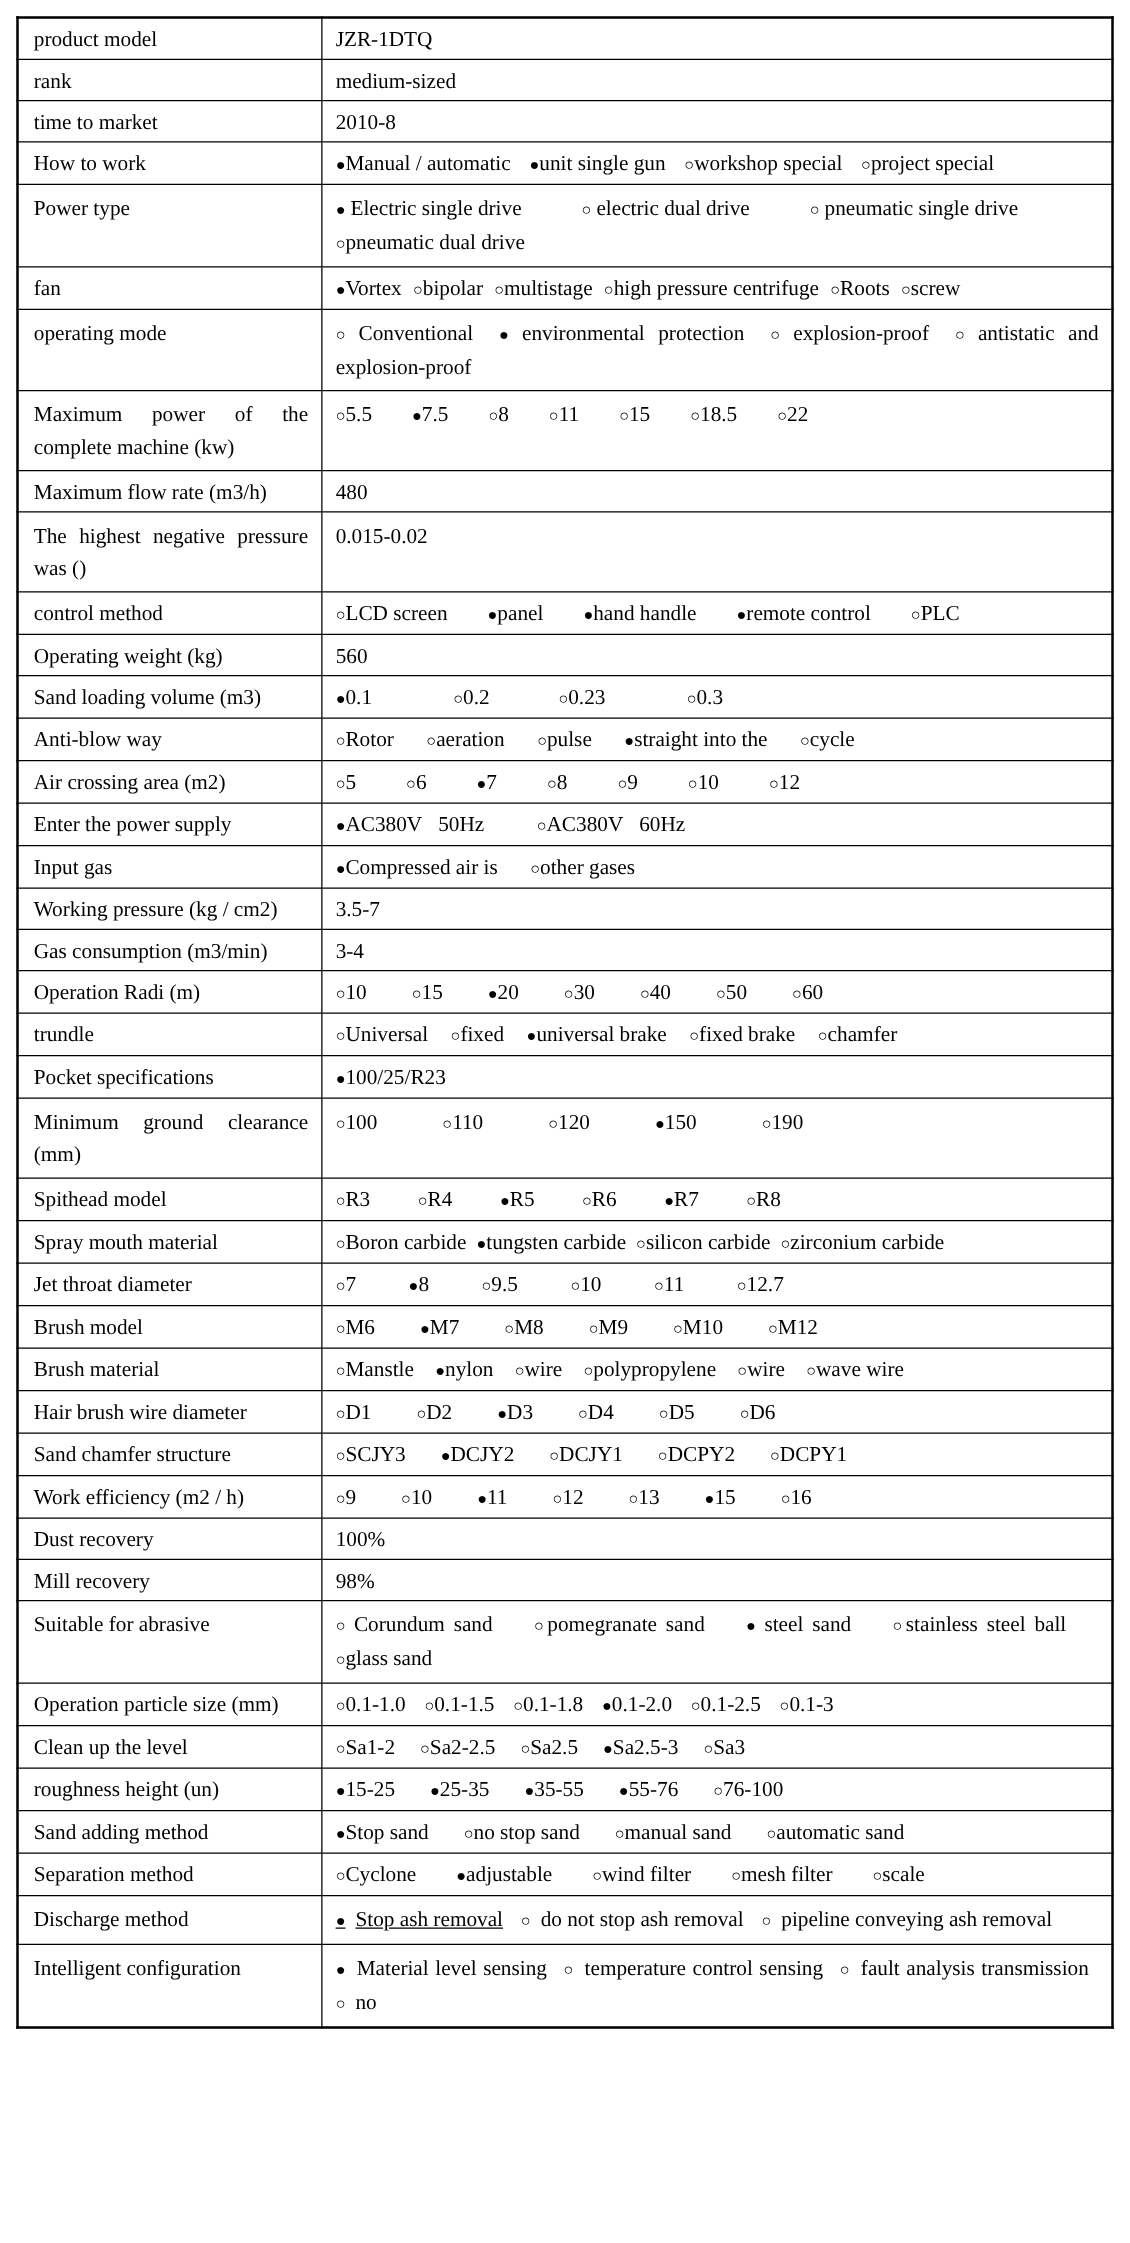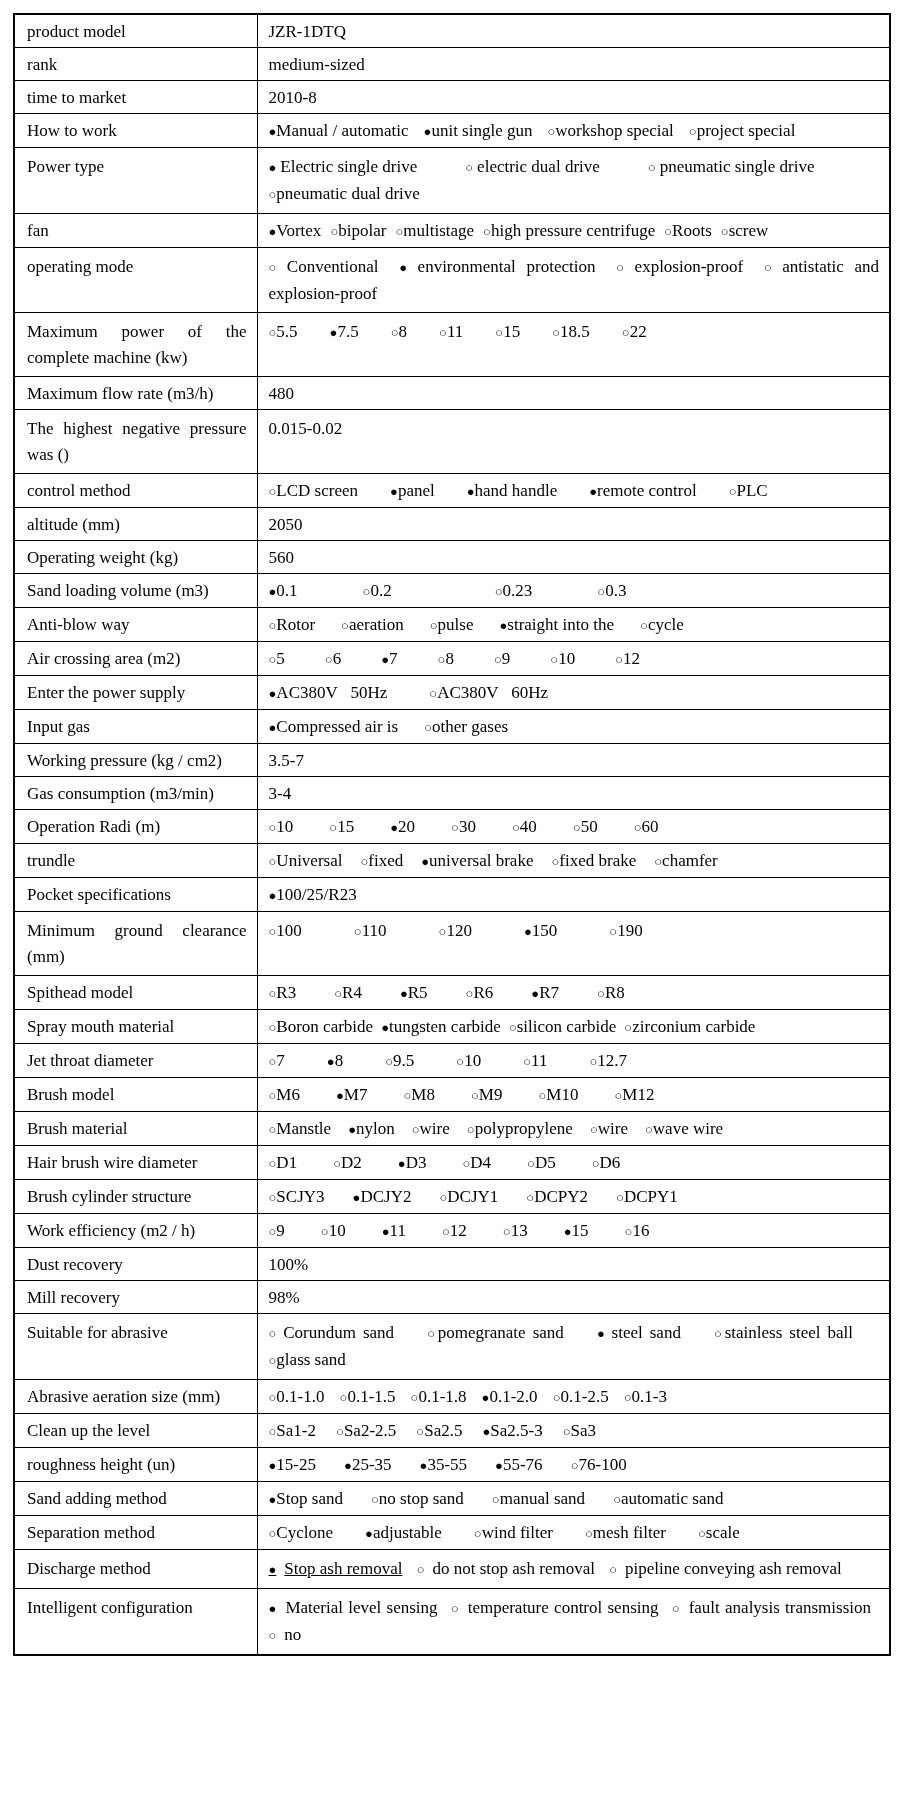--- a/index.html
+++ b/index.html
@@ -75,30 +75,26 @@
       </tr>
       <tr class="tall">
         <td class="lab">The highest negative pressure was ()</td>
         <td class="val">0.015-0.02</td>
       </tr>
       <tr>
         <td class="lab">control method</td>
         <td class="val"><span class="opt" style="margin-right: 32px;"><span class="bullet">○</span><span>LCD screen</span></span><span class="opt" style="margin-right: 32px;"><span class="bullet">●</span><span>panel</span></span><span class="opt" style="margin-right: 32px;"><span class="bullet">●</span><span>hand handle</span></span><span class="opt" style="margin-right: 32px;"><span class="bullet">●</span><span>remote control</span></span><span class="opt"><span class="bullet">○</span><span>PLC</span></span></td>
       </tr>
       <tr>
-        <td class="lab">altitude (mm)</td>
-        <td class="val">2050</td>
-      </tr>
-      <tr>
         <td class="lab">Operating weight (kg)</td>
         <td class="val">560</td>
       </tr>
       <tr>
         <td class="lab">Sand loading volume (m3)</td>
-        <td class="val"><span class="opt" style="margin-right: 65px;"><span class="bullet">●</span><span>0.1</span></span><span class="opt" style="margin-right: 103px; font-family: Liberation Serif, serif;"><span class="bullet">○</span><span>0.2</span></span><span class="opt" style="margin-right: 65px;"><span class="bullet">○</span><span>0.23</span></span><span class="opt"><span class="bullet">○</span><span>0.3</span></span></td>
+        <td class="val"><span class="opt" style="margin-right: 65px;"><span class="bullet">●</span><span>0.1</span></span><span class="opt" style="margin-right: 55px; font-family: Liberation Serif, serif;"><span class="bullet">○</span><span>0.2</span></span><span class="opt" style="margin-right: 65px;"><span class="bullet">○</span><span>0.23</span></span><span class="opt"><span class="bullet">○</span><span>0.3</span></span></td>
       </tr>
       <tr>
         <td class="lab">Anti-blow way</td>
         <td class="val"><span class="opt" style="margin-right: 26px;"><span class="bullet">○</span><span>Rotor</span></span><span class="opt" style="margin-right: 26px;"><span class="bullet">○</span><span>aeration</span></span><span class="opt" style="margin-right: 26px;"><span class="bullet">○</span><span>pulse</span></span><span class="opt" style="margin-right: 26px;"><span class="bullet">●</span><span>straight into the</span></span><span class="opt"><span class="bullet">○</span><span>cycle</span></span></td>
       </tr>
       <tr>
         <td class="lab">Air crossing area (m2)</td>
         <td class="val"><span class="opt" style="margin-right: 40px;"><span class="bullet">○</span><span>5</span></span><span class="opt" style="margin-right: 40px;"><span class="bullet">○</span><span>6</span></span><span class="opt" style="margin-right: 40px;"><span class="bullet">●</span><span>7</span></span><span class="opt" style="margin-right: 40px;"><span class="bullet">○</span><span>8</span></span><span class="opt" style="margin-right: 40px;"><span class="bullet">○</span><span>9</span></span><span class="opt" style="margin-right: 40px;"><span class="bullet">○</span><span>10</span></span><span class="opt"><span class="bullet">○</span><span>12</span></span></td>
       </tr>
       <tr>
@@ -151,41 +147,41 @@
       </tr>
       <tr>
         <td class="lab">Brush material</td>
         <td class="val"><span class="opt" style="margin-right: 17px;"><span class="bullet">○</span><span>Manstle</span></span><span class="opt" style="margin-right: 17px;"><span class="bullet">●</span><span>nylon</span></span><span class="opt" style="margin-right: 17px;"><span class="bullet">○</span><span>wire</span></span><span class="opt" style="margin-right: 17px;"><span class="bullet">○</span><span>polypropylene</span></span><span class="opt" style="margin-right: 17px;"><span class="bullet">○</span><span>wire</span></span><span class="opt"><span class="bullet">○</span><span>wave wire</span></span></td>
       </tr>
       <tr>
         <td class="lab">Hair brush wire diameter</td>
         <td class="val"><span class="opt" style="margin-right: 36px;"><span class="bullet">○</span><span>D1</span></span><span class="opt" style="margin-right: 36px;"><span class="bullet">○</span><span>D2</span></span><span class="opt" style="margin-right: 36px;"><span class="bullet">●</span><span>D3</span></span><span class="opt" style="margin-right: 36px;"><span class="bullet">○</span><span>D4</span></span><span class="opt" style="margin-right: 36px;"><span class="bullet">○</span><span>D5</span></span><span class="opt"><span class="bullet">○</span><span>D6</span></span></td>
       </tr>
       <tr>
-        <td class="lab">Brush cylinder structure</td>
+        <td class="lab">Sand chamfer structure</td>
         <td class="val"><span class="opt" style="margin-right: 28px;"><span class="bullet">○</span><span>SCJY3</span></span><span class="opt" style="margin-right: 28px;"><span class="bullet">●</span><span>DCJY2</span></span><span class="opt" style="margin-right: 28px;"><span class="bullet">○</span><span>DCJY1</span></span><span class="opt" style="margin-right: 28px;"><span class="bullet">○</span><span>DCPY2</span></span><span class="opt"><span class="bullet">○</span><span>DCPY1</span></span></td>
       </tr>
       <tr>
         <td class="lab">Work efficiency (m2 / h)</td>
         <td class="val"><span class="opt" style="margin-right: 36px;"><span class="bullet">○</span><span>9</span></span><span class="opt" style="margin-right: 36px;"><span class="bullet">○</span><span>10</span></span><span class="opt" style="margin-right: 36px;"><span class="bullet">●</span><span>11</span></span><span class="opt" style="margin-right: 36px;"><span class="bullet">○</span><span>12</span></span><span class="opt" style="margin-right: 36px;"><span class="bullet">○</span><span>13</span></span><span class="opt" style="margin-right: 36px;"><span class="bullet">●</span><span>15</span></span><span class="opt"><span class="bullet">○</span><span>16</span></span></td>
       </tr>
       <tr>
         <td class="lab">Dust recovery</td>
         <td class="val">100%</td>
       </tr>
       <tr>
         <td class="lab">Mill recovery</td>
         <td class="val">98%</td>
       </tr>
       <tr class="tall">
         <td class="lab">Suitable for abrasive</td>
         <td class="val wrap"><span class="opt" style="margin-right: 26px;"><span class="bullet sp1">○</span><span>Corundum sand</span></span> <span class="opt" style="margin-right: 26px;"><span class="bullet">○</span><span>pomegranate sand</span></span> <span class="opt" style="margin-right: 26px;"><span class="bullet sp1">●</span><span>steel sand</span></span> <span class="opt" style="margin-right: 26px;"><span class="bullet">○</span><span>stainless steel ball</span></span> <span class="opt"><span class="bullet">○</span><span>glass sand</span></span></td>
       </tr>
       <tr>
-        <td class="lab">Abrasive aeration size (mm)</td>
+        <td class="lab">Operation particle size (mm)</td>
         <td class="val"><span class="opt" style="margin-right: 15px;"><span class="bullet">○</span><span>0.1-1.0</span></span><span class="opt" style="margin-right: 15px;"><span class="bullet">○</span><span>0.1-1.5</span></span><span class="opt" style="margin-right: 15px;"><span class="bullet">○</span><span>0.1-1.8</span></span><span class="opt" style="margin-right: 15px;"><span class="bullet">●</span><span>0.1-2.0</span></span><span class="opt" style="margin-right: 15px;"><span class="bullet">○</span><span>0.1-2.5</span></span><span class="opt"><span class="bullet">○</span><span>0.1-3</span></span></td>
       </tr>
       <tr>
         <td class="lab">Clean up the level</td>
         <td class="val"><span class="opt" style="margin-right: 20px;"><span class="bullet">○</span><span>Sa1-2</span></span><span class="opt" style="margin-right: 20px;"><span class="bullet">○</span><span>Sa2-2.5</span></span><span class="opt" style="margin-right: 20px;"><span class="bullet">○</span><span>Sa2.5</span></span><span class="opt" style="margin-right: 20px;"><span class="bullet">●</span><span>Sa2.5-3</span></span><span class="opt"><span class="bullet">○</span><span>Sa3</span></span></td>
       </tr>
       <tr>
         <td class="lab">roughness height (un)</td>
         <td class="val"><span class="opt" style="margin-right: 28px;"><span class="bullet">●</span><span>15-25</span></span><span class="opt" style="margin-right: 28px;"><span class="bullet">●</span><span>25-35</span></span><span class="opt" style="margin-right: 28px;"><span class="bullet">●</span><span>35-55</span></span><span class="opt" style="margin-right: 28px;"><span class="bullet">●</span><span>55-76</span></span><span class="opt"><span class="bullet">○</span><span>76-100</span></span></td>
       </tr>

